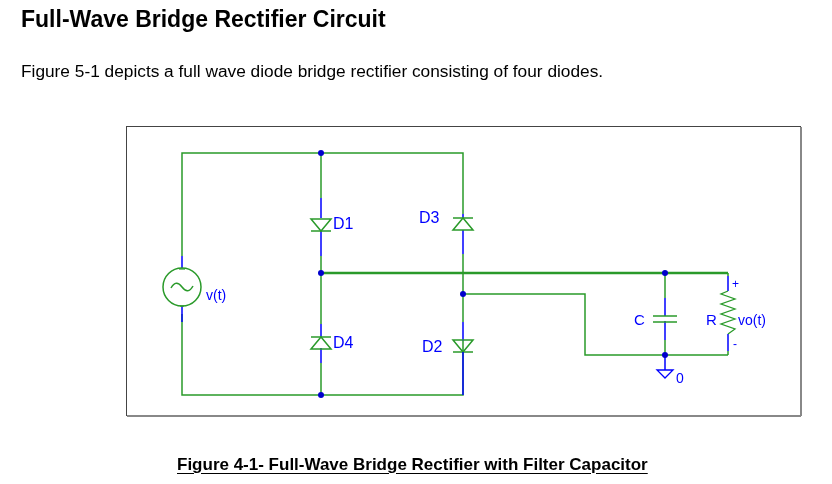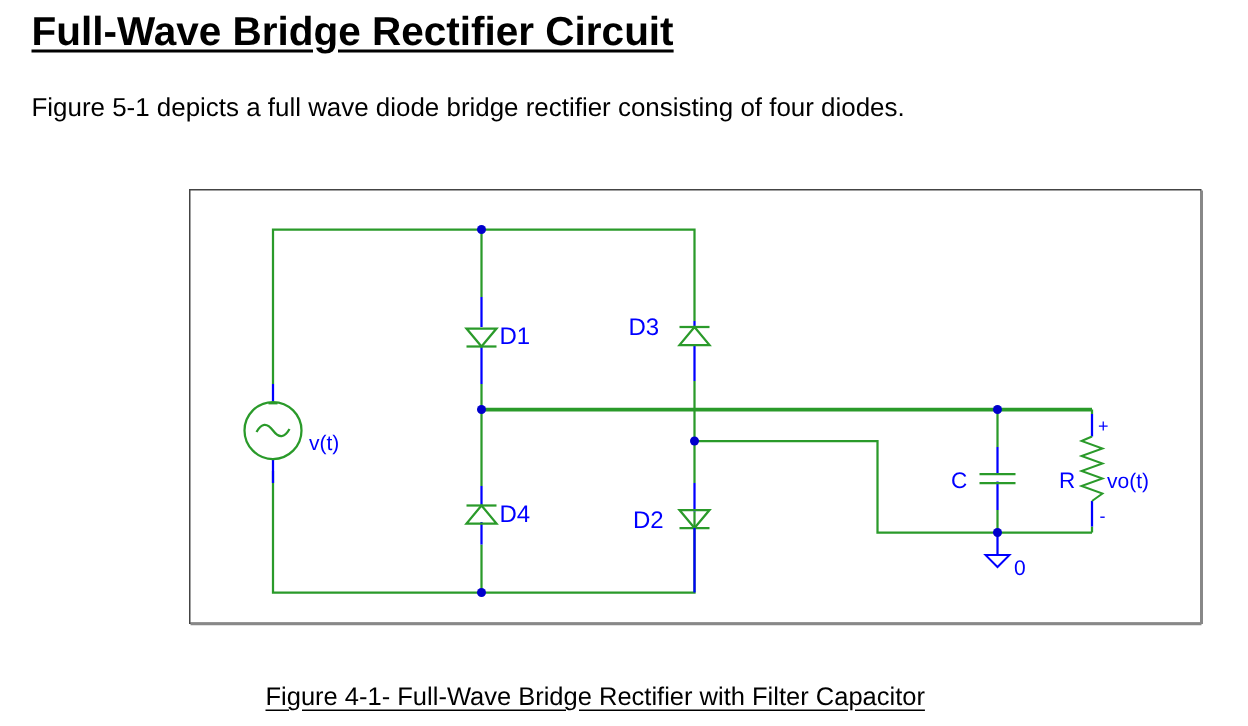--- a/index.html
+++ b/index.html
@@ -1,19 +1,19 @@
 <!DOCTYPE html>
 <html><head>
 <meta charset="utf-8">
 <style>
   html, body { margin:0; padding:0; background:#ffffff; }
   body { width:832px; height:484px; position:relative; overflow:hidden; font-family:"Liberation Sans", sans-serif; color:#000; }
-  .title { position:absolute; left:21px; top:6px; font-size:27px; font-weight:bold; text-decoration:underline; text-underline-offset:3px; margin:0; letter-spacing:0px; }
+  .title { position:absolute; left:21px; top:6px; font-size:23px; font-weight:bold; text-underline-offset:3px; margin:0; letter-spacing:0px; }
   .para { position:absolute; left:21px; top:61px; font-size:17.3px; margin:0; }
-  .caption { position:absolute; left:177px; top:455px; font-size:17px; font-weight:normal; text-decoration:underline; text-underline-offset:3px; margin:0; }
+  .caption { position:absolute; left:177px; top:455px; font-size:17px; font-weight:bold; text-decoration:underline; text-underline-offset:3px; margin:0; }
   .figure { position:absolute; left:126px; top:126px; width:676px; height:291px; }
   svg text { font-family:"Liberation Sans", sans-serif; fill:#0000ff; }
 </style>
 </head>
 <body>
 
 <h1 class="title">Full-Wave Bridge Rectifier Circuit</h1>
 <p class="para">Figure 5-1 depicts a full wave diode bridge rectifier consisting of four diodes.</p>
 
 <div class="figure">

